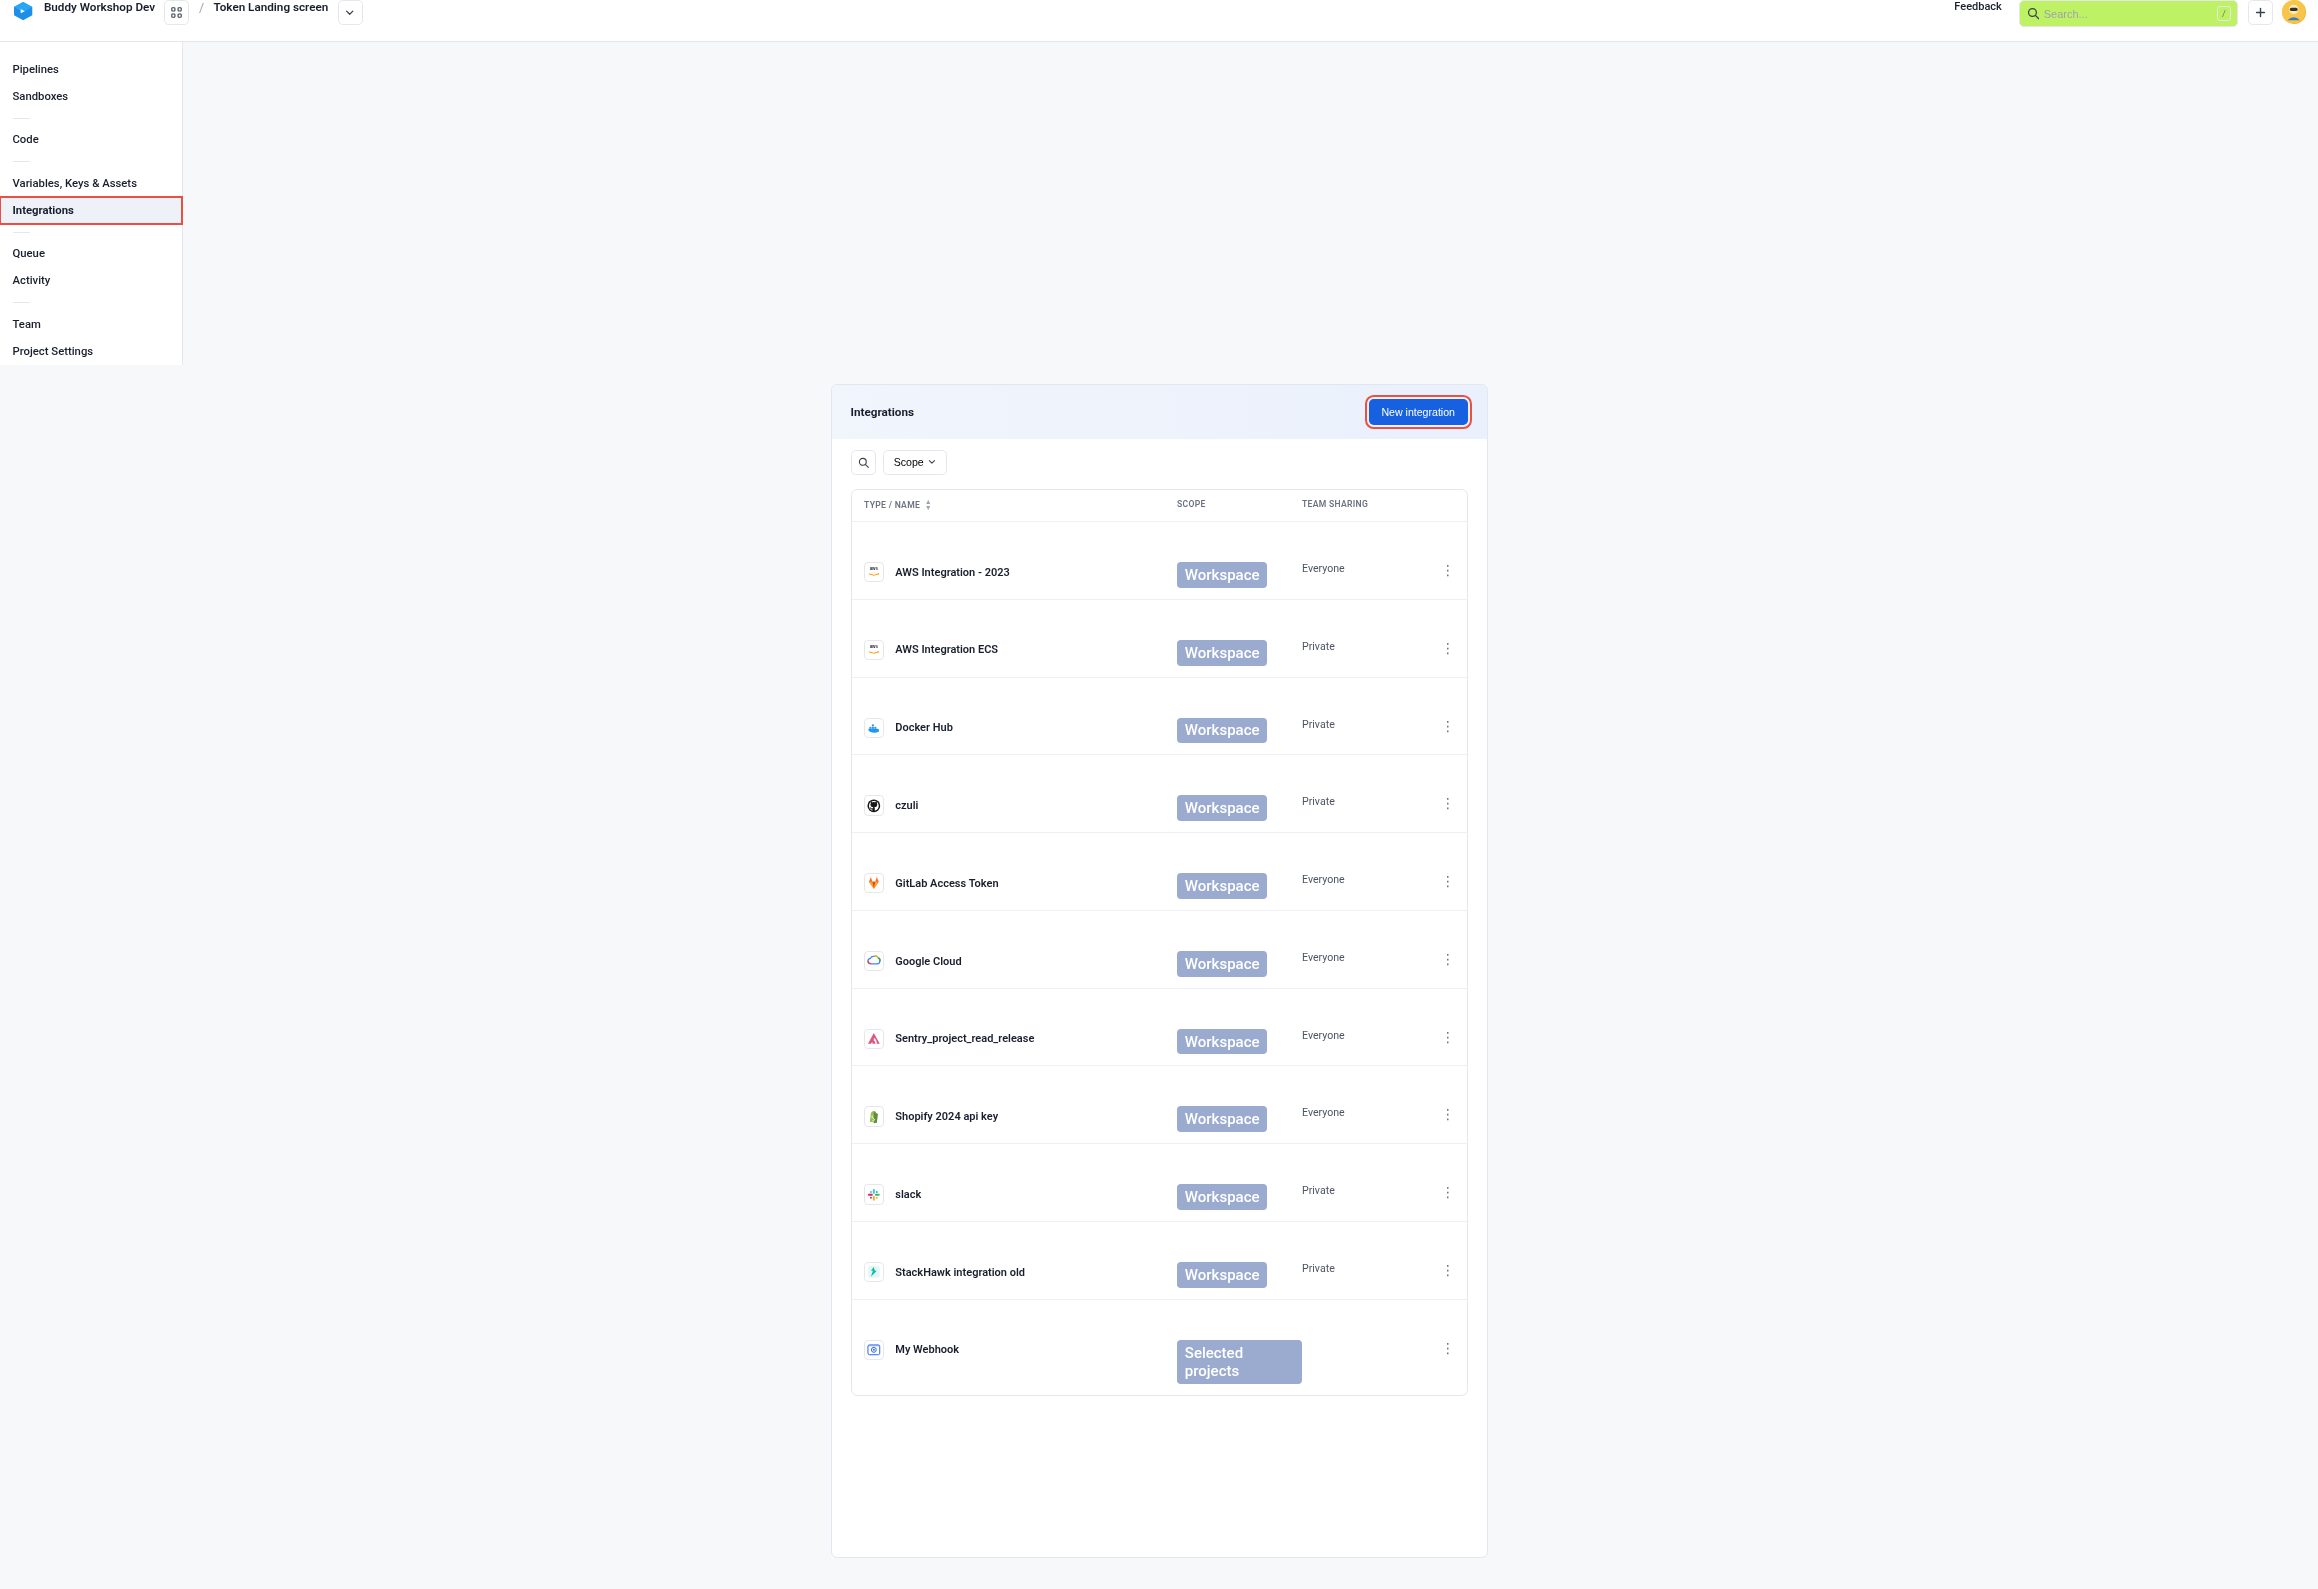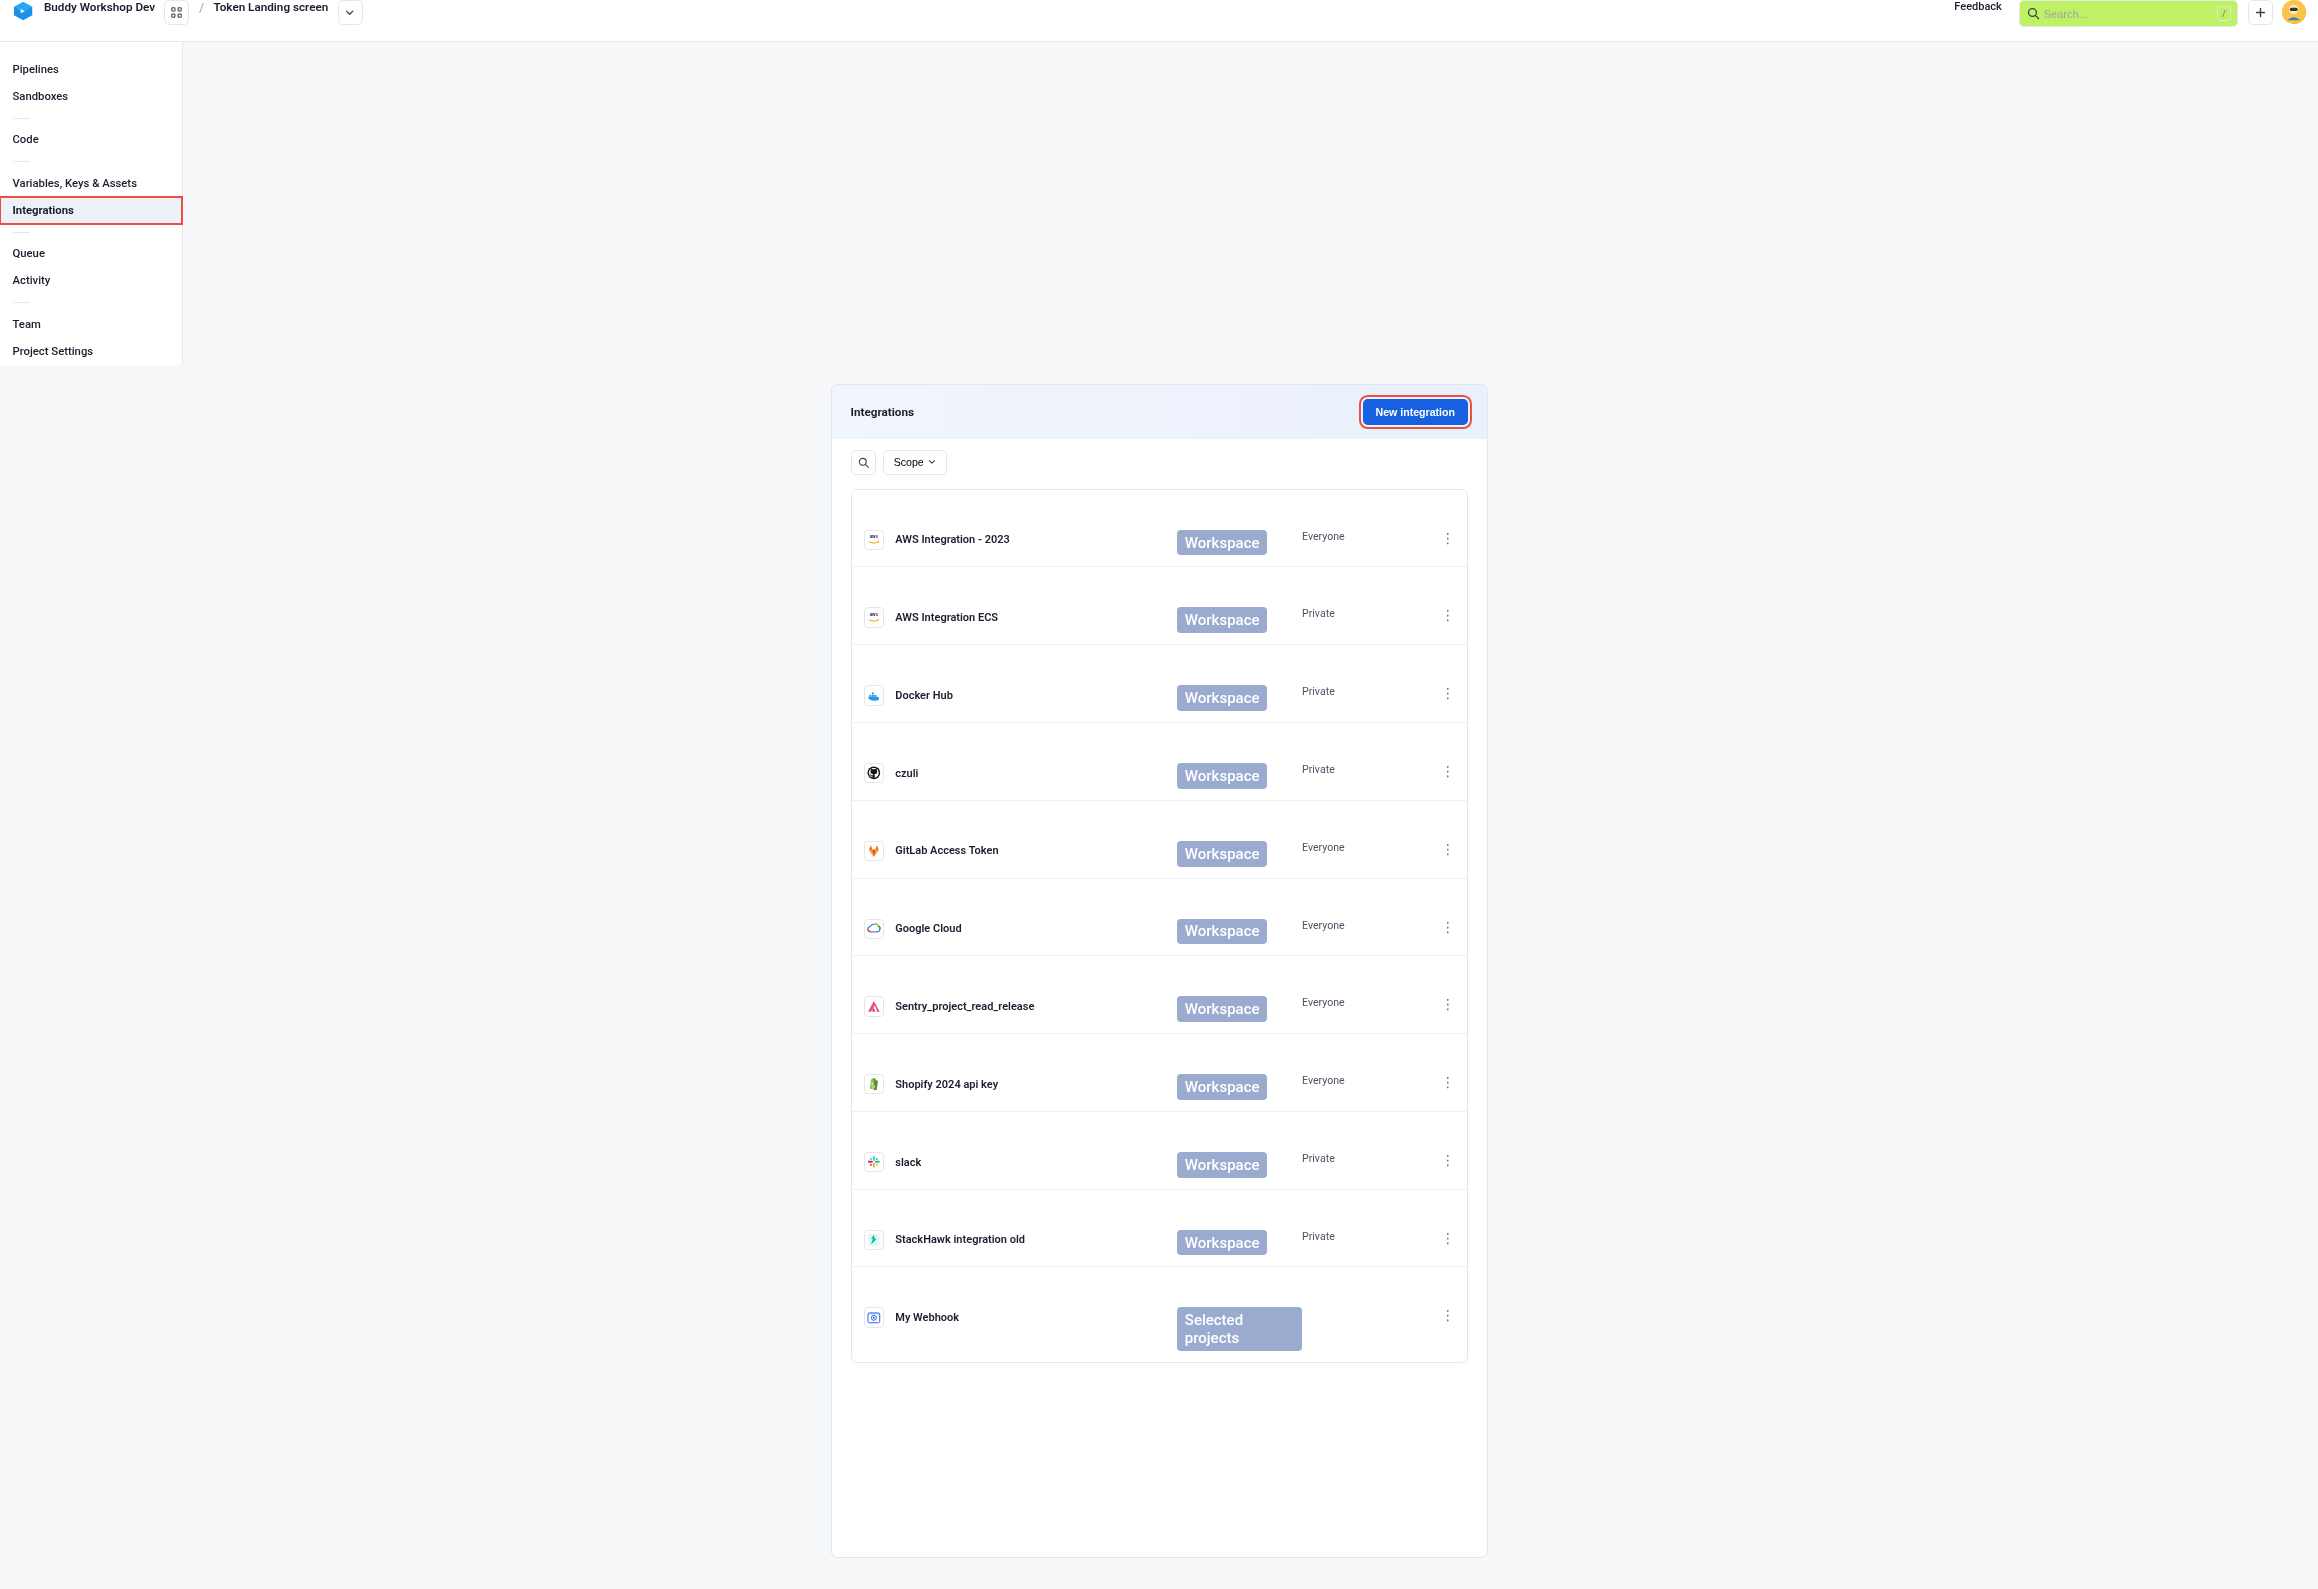--- a/index.html
+++ b/index.html
@@ -112,21 +112,21 @@
   }
   .panel-header {
     display:flex; align-items:center; justify-content:space-between;
     padding: 14px 19px;
     background: linear-gradient(90deg, #f1f5fc 0%, #eaf0fc 100%);
   }
   .panel-title { font-weight: 700; font-size: 11.7px; }
   .new-btn {
     background: #1761e0;
     color: #fff;
-    font-weight: 700;
+    font-weight: 400;
     border: none;
     border-radius: 4.7px;
     padding: 7px 12.5px;
     font-size: 10.6px;
     cursor: pointer;
     outline: 2.3px solid #e9503f;
     outline-offset: 2.3px;
   }
   .panel-toolbar {
     display:flex; gap: 7.8px;
@@ -284,20 +284,32 @@
         </div>
         <button class="scope-btn">
           <span>Scope</span>
           <svg width="7.8" height="7.8" viewBox="0 0 12 12">
               <path d="M2 4 L6 8 L10 4" fill="none" stroke="#374151" stroke-width="1.6" stroke-linecap="round" stroke-linejoin="round"></path>
             </svg>
         </button>
       </div>
 
       <div class="table">
+        <div class="thead">
+          <div class="col-name">
+            <span>TYPE / NAME</span>
+            <span class="sort-arrows">
+                <span>▲</span>
+                <span>▼</span>
+              </span>
+          </div>
+          <div class="col-scope">SCOPE</div>
+          <div class="col-sharing">TEAM SHARING</div>
+          <div class="col-actions"></div>
+        </div>
         <div id="table-body">
             <div class="trow">
               <div class="int-name-cell">
                 <div class="int-icon">
                   <svg width="15.7" height="15.7" viewBox="0 0 32 32" style="font-size:14px">
                     <text x="16" y="13" text-anchor="middle" font-size="9" font-weight="700" fill="#232f3e" font-family="Arial">aws</text>
                     <path d="M6 20 Q16 26 26 20" fill="none" stroke="#ff9900" stroke-width="2"></path>
                     <path d="M24 18 L27 20 L24 22" fill="#ff9900"></path>
                   </svg>
                 </div>

